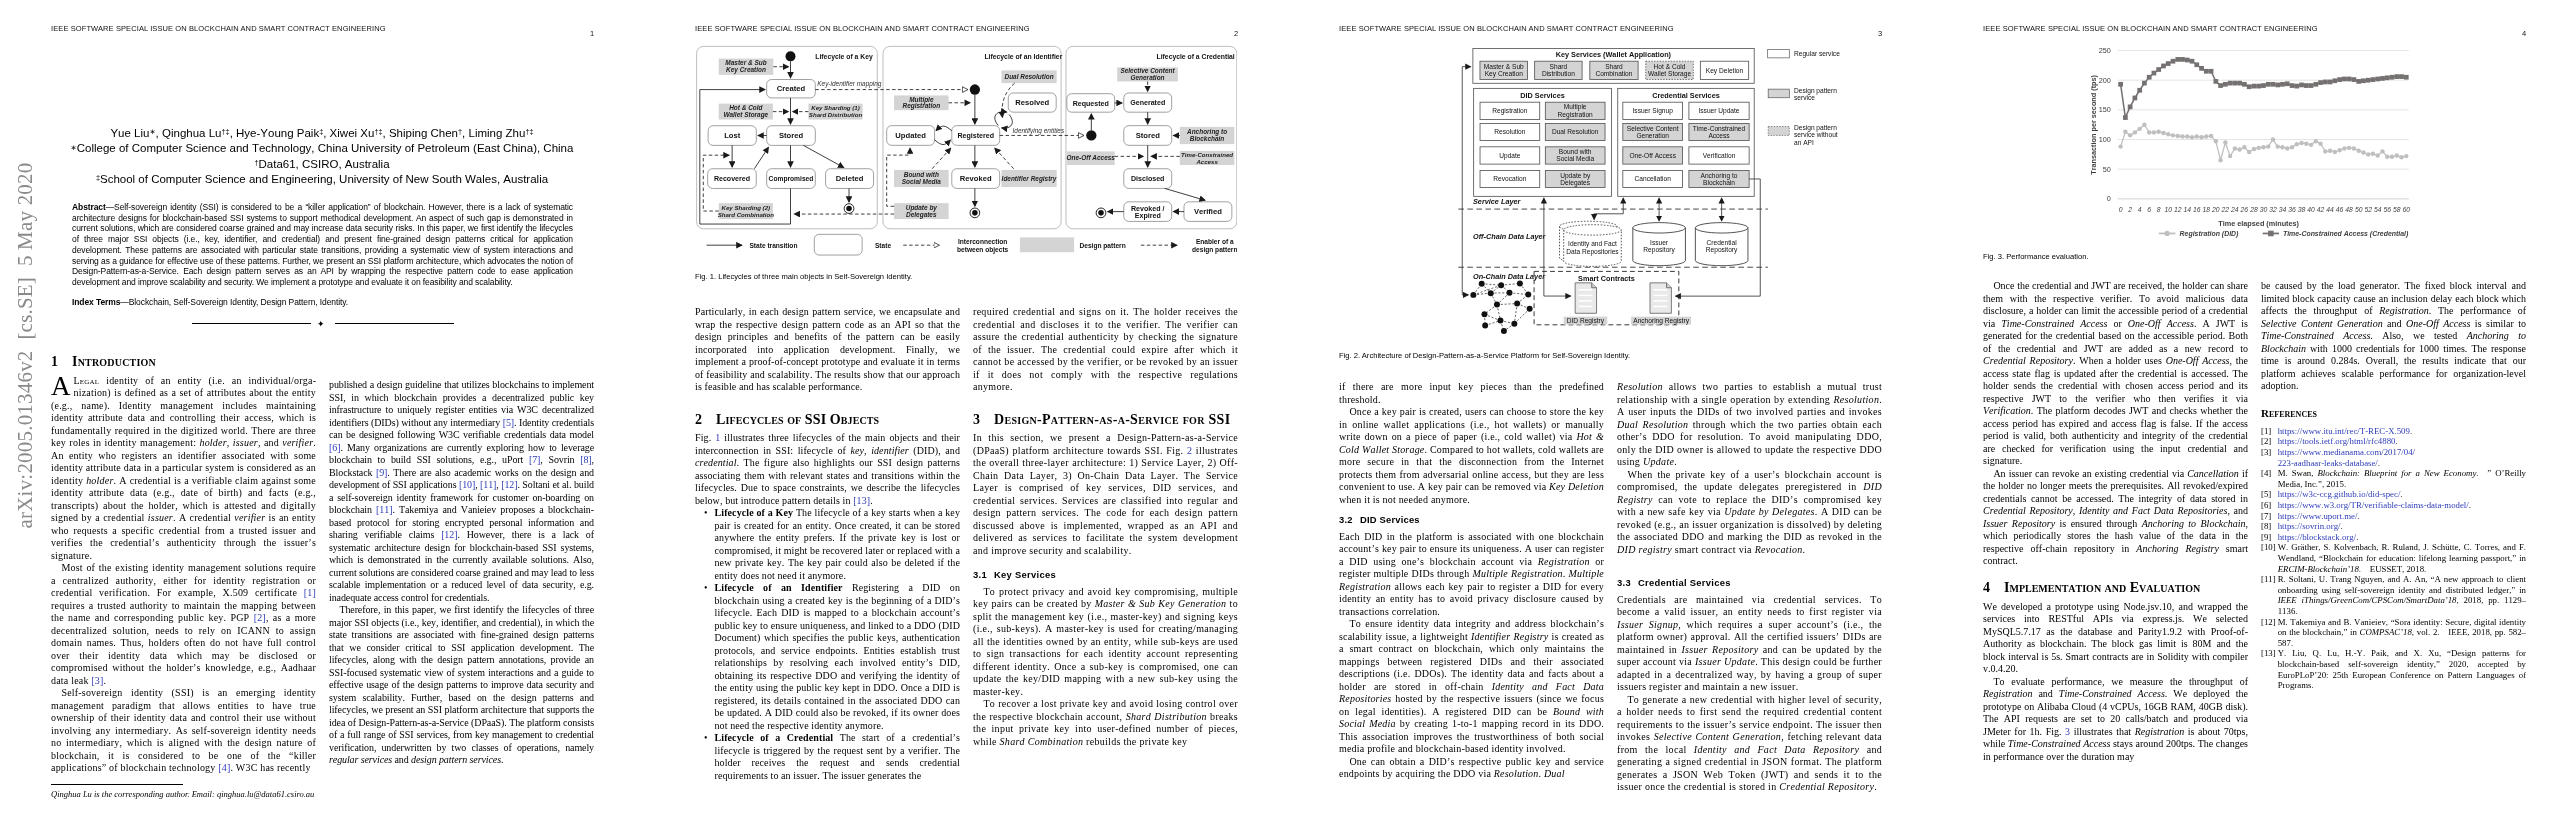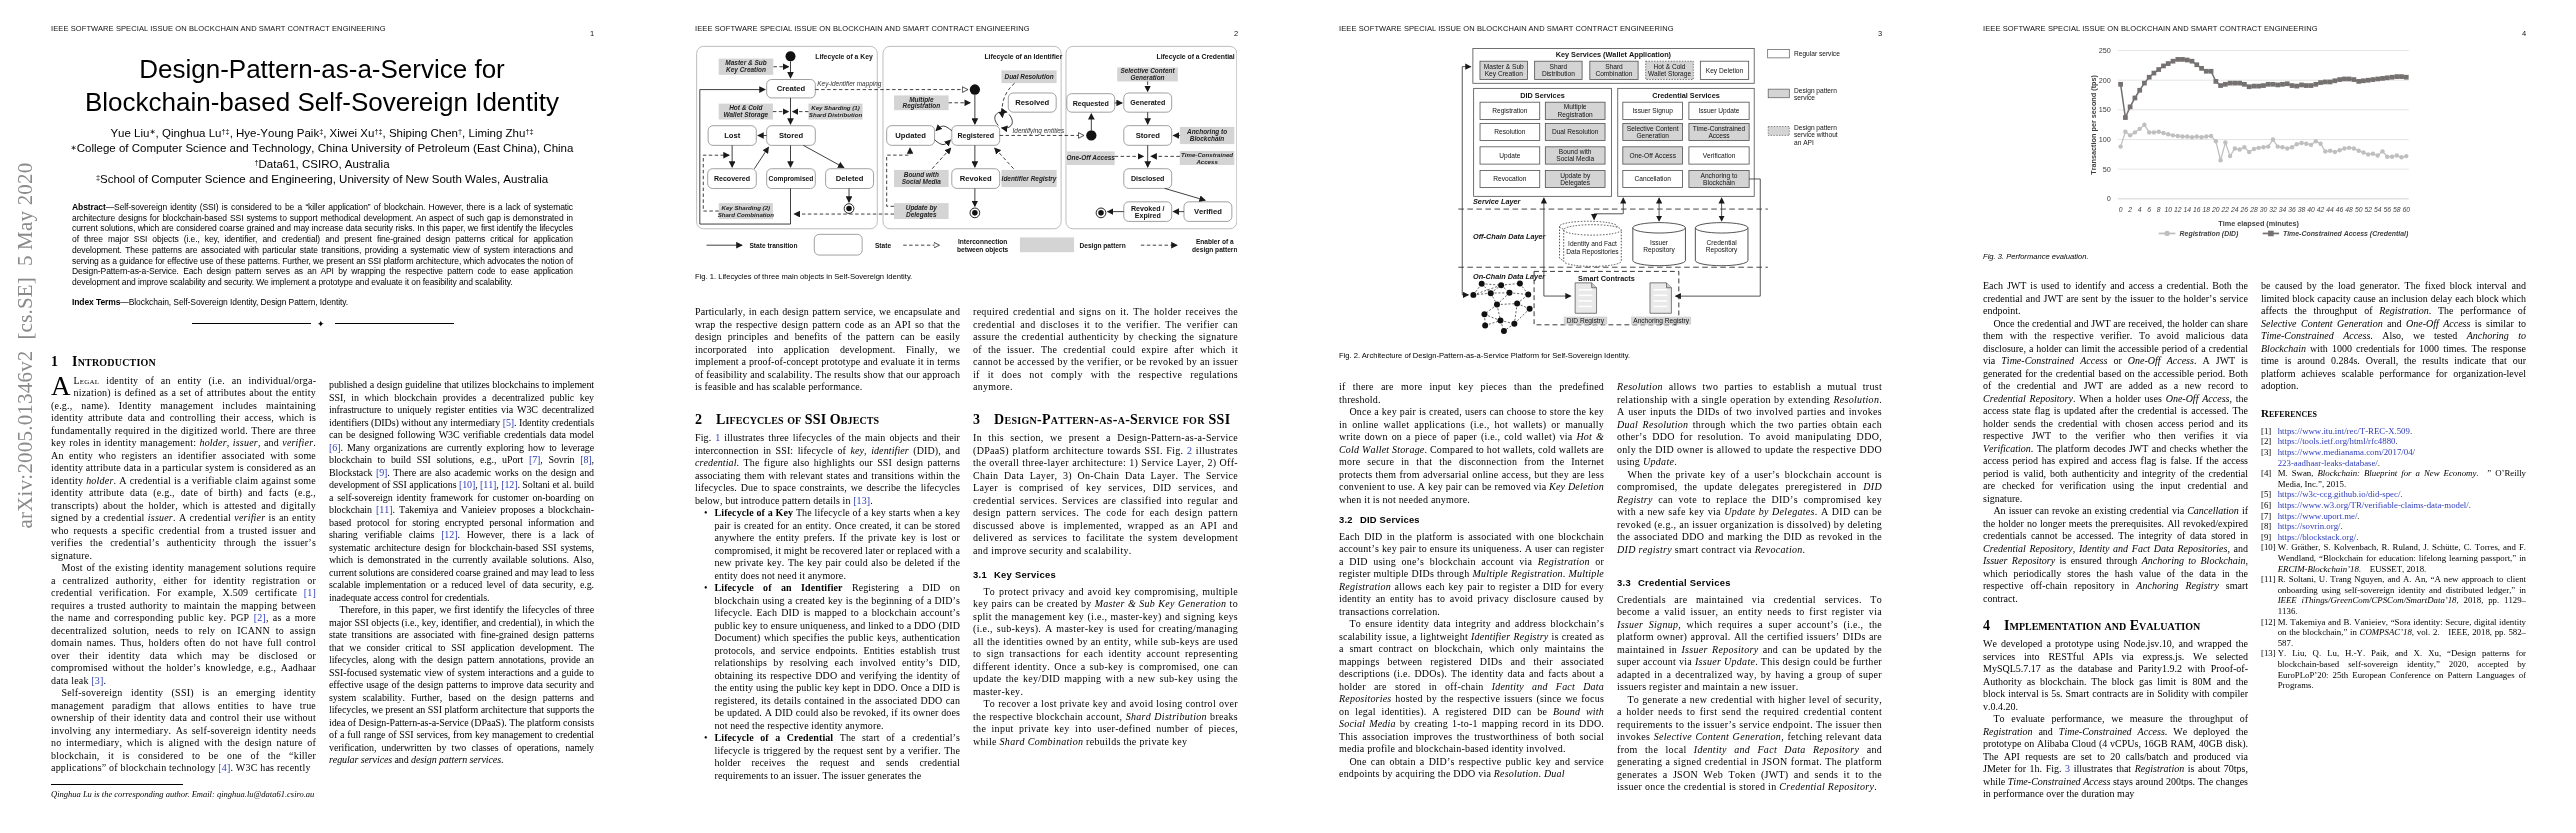--- a/index.html
+++ b/index.html
@@ -25,21 +25,20 @@
 .ref{position:relative;padding-left:16.7px;text-align:justify;}
 .rn{position:absolute;left:0;}
 .fig{position:absolute;}
 .fig text{font-family:"Liberation Sans",sans-serif;}
 </style></head>
 <body>
 <div class="page" style="left:0" id="p1">
   <div class="hdr">IEEE SOFTWARE SPECIAL ISSUE ON BLOCKCHAIN AND SMART CONTRACT ENGINEERING</div>
   <div class="pno">1</div>
   <div class="arxiv">arXiv:2005.01346v2&nbsp;&nbsp;[cs.SE]&nbsp;&nbsp;5 May 2020</div>
-  <div class="title" style="top:53px;font-size:26px;line-height:33px;">Design-Pattern-as-a-Service for<br>Blockchain-based Self-Sovereign Identity</div>
   <div class="title" style="top:126px;font-size:11.5px;line-height:15.3px;">Yue Liu<span class="sp">∗</span>, Qinghua Lu<span class="sp">†‡</span>, Hye-Young Paik<span class="sp">‡</span>, Xiwei Xu<span class="sp">†‡</span>, Shiping Chen<span class="sp">†</span>, Liming Zhu<span class="sp">†‡</span><br><span class="sp">∗</span>College of Computer Science and Technology, China University of Petroleum (East China), China<br><span class="sp">†</span>Data61, CSIRO, Australia<br><span class="sp">‡</span>School of Computer Science and Engineering, University of New South Wales, Australia</div>
   <div class="abs" style="position:absolute;left:72px;top:202px;width:501px;font:8.5px/10.7px 'Liberation Sans',sans-serif;letter-spacing:-0.1px;text-align:justify;">
     <b>Abstract</b>—Self-sovereign identity (SSI) is considered to be a “killer application” of blockchain. However, there is a lack of systematic architecture designs for blockchain-based SSI systems to support methodical development. An aspect of such gap is demonstrated in current solutions, which are considered coarse grained and may increase data security risks. In this paper, we first identify the lifecycles of three major SSI objects (i.e., key, identifier, and credential) and present fine-grained design patterns critical for application development. These patterns are associated with particular state transitions, providing a systematic view of system interactions and serving as a guidance for effective use of these patterns. Further, we present an SSI platform architecture, which advocates the notion of Design-Pattern-as-a-Service. Each design pattern serves as an API by wrapping the respective pattern code to ease application development and improve scalability and security. We implement a prototype and evaluate it on feasibility and scalability.
     <div style="margin-top:9.7px;"><b>Index Terms</b>—Blockchain, Self-Sovereign Identity, Design Pattern, Identity.</div>
   </div>
   <div style="position:absolute;left:192px;top:323px;width:119px;border-top:0.8px solid #000;"></div>
   <div style="position:absolute;left:317px;top:319px;font-size:9px;">✦</div>
   <div style="position:absolute;left:335px;top:323px;width:119px;border-top:0.8px solid #000;"></div>
   <div class="col" id="p1c1" style="left:51px;top:356px;letter-spacing:0.2px;">
     <div class="h1" style="margin-top:0;"><span class="num">1</span>Introduction</div>
@@ -598,23 +597,22 @@
 <rect x="666.7" y="107.0" width="6.8" height="6.8" fill="#767171"></rect>
 <rect x="673.5" y="107.0" width="6.8" height="6.8" fill="#767171"></rect>
 <rect x="680.4" y="107.9" width="6.8" height="6.8" fill="#767171"></rect>
 <line x1="327" y1="336.5" x2="351" y2="336.5" stroke="#bfbfbf" stroke-width="2.5"></line>
 <circle cx="339" cy="336.5" r="3.8" fill="#bfbfbf"></circle>
 <text x="357" y="340" class="lg">Registration (DID)</text>
 <line x1="476.8" y1="336.5" x2="500.4" y2="336.5" stroke="#767171" stroke-width="2.5"></line>
 <rect x="484.6" y="332.5" width="8" height="8" fill="#767171"></rect>
 <text x="506" y="340" class="lg">Time-Constrained Access (Credential)</text>
 </svg>
-  <div class="cap" style="left:51px;top:252px;font-style:italic;">Fig. 3. Performance evaluation.</div>
+  <div class="cap" style="left:51px;top:252px;">Fig. 3. Performance evaluation.</div>
   <div class="col" id="p4c1" style="left:51px;top:280px;">
-    <p class="ni">Each JWT is used to identify and access a credential. Both the credential and JWT are sent by the issuer to the holder’s service endpoint.</p>
     <p>Once the credential and JWT are received, the holder can share them with the respective verifier. To avoid malicious data disclosure, a holder can limit the accessible period of a credential via <i>Time-Constrained Access</i> or <i>One-Off Access</i>. A JWT is generated for the credential based on the accessible period. Both of the credential and JWT are added as a new record to <i>Credential Repository</i>. When a holder uses <i>One-Off Access</i>, the access state flag is updated after the credential is accessed. The holder sends the credential with chosen access period and its respective JWT to the verifier who then verifies it via <i>Verification</i>. The platform decodes JWT and checks whether the access period has expired and access flag is false. If the access period is valid, both authenticity and integrity of the credential are checked for verification using the input credential and signature.</p>
     <p>An issuer can revoke an existing credential via <i>Cancellation</i> if the holder no longer meets the prerequisites. All revoked/expired credentials cannot be accessed. The integrity of data stored in <i>Credential Repository</i>, <i>Identity and Fact Data Repositories</i>, and <i>Issuer Repository</i> is ensured through <i>Anchoring to Blockchain</i>, which periodically stores the hash value of the data in the respective off-chain repository in <i>Anchoring Registry</i> smart contract.</p>
     <div class="h1"><span class="num">4</span>Implementation and Evaluation</div>
     <p class="ni">We developed a prototype using Node.jsv.10, and wrapped the services into RESTful APIs via express.js. We selected MySQL5.7.17 as the database and Parity1.9.2 with Proof-of-Authority as blockchain. The block gas limit is 80M and the block interval is 5s. Smart contracts are in Solidity with compiler v.0.4.20.</p>
     <p>To evaluate performance, we measure the throughput of <i>Registration</i> and <i>Time-Constrained Access</i>. We deployed the prototype on Alibaba Cloud (4 vCPUs, 16GB RAM, 40GB disk). The API requests are set to 20 calls/batch and produced via JMeter for 1h. Fig. <span class="bl">3</span> illustrates that <i>Registration</i> is about 70tps, while <i>Time-Constrained Access</i> stays around 200tps. The changes in performance over the duration may</p>
   </div>
   <div class="col" id="p4c2" style="left:329px;top:280px;">
     <p class="ni">be caused by the load generator. The fixed block interval and limited block capacity cause an inclusion delay each block which affects the throughput of <i>Registration</i>. The performance of <i>Selective Content Generation</i> and <i>One-Off Access</i> is similar to <i>Time-Constrained Access</i>. Also, we tested <i>Anchoring to Blockchain</i> with 1000 credentials for 1000 times. The response time is around 0.284s. Overall, the results indicate that our platform achieves scalable performance for organization-level adoption.</p>
     <div class="h1" style="font-size:11px;">References</div>
     <div class="refs" style="font-size:8.8px;line-height:10.6px;">

